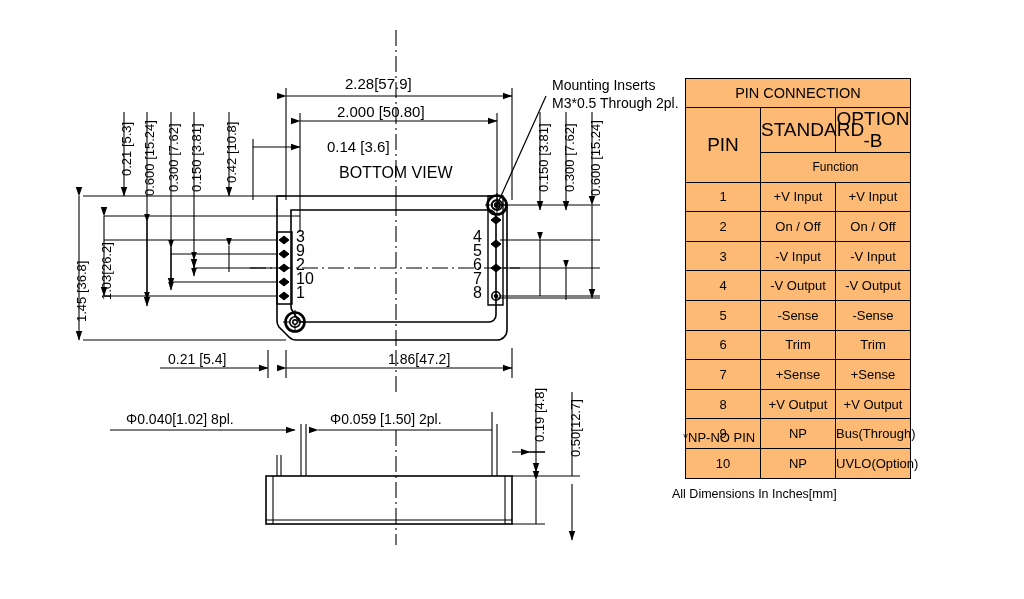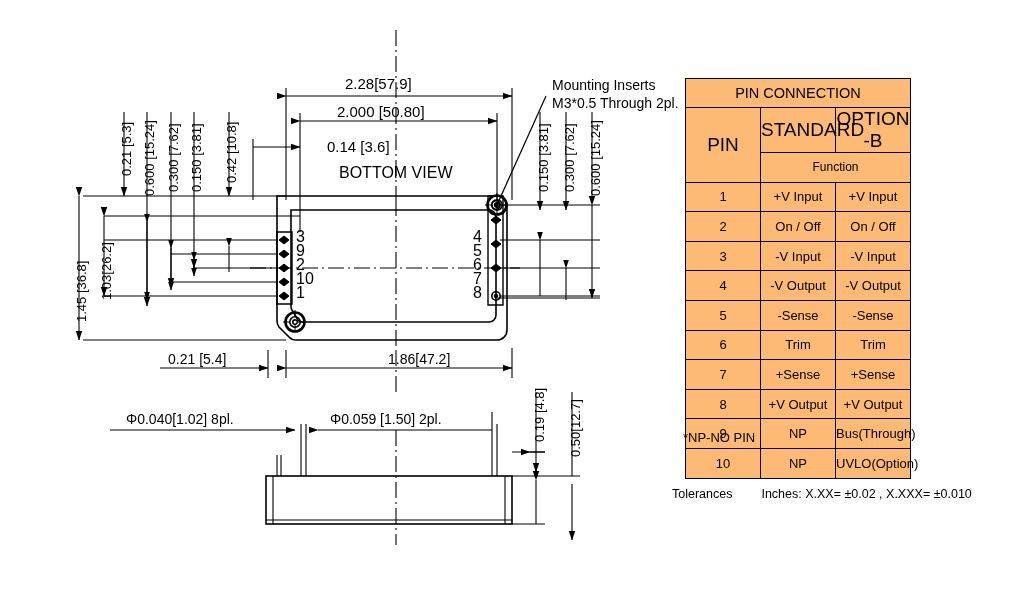--- a/index.html
+++ b/index.html
@@ -330,20 +330,16 @@
         <td>10</td>
         <td>NP</td>
         <td>UVLO(Option)</td>
       </tr>
     </tbody>
   </table>
 
   <div id="np-note">*NP-NO PIN</div>
 
   <div id="tol-block">
-    <div class="row2">
-      <span class="row1-lab">Tolerances</span>
-      <span style="display:inline-block;width:22px;"></span>
-      <span>Inches: X.XX= ±0.02 , X.XXX= ±0.010</span>
-    </div>
+    <div>All Dimensions In Inches[mm]</div>
   </div>
 
 </div>
 
 </body></html>

